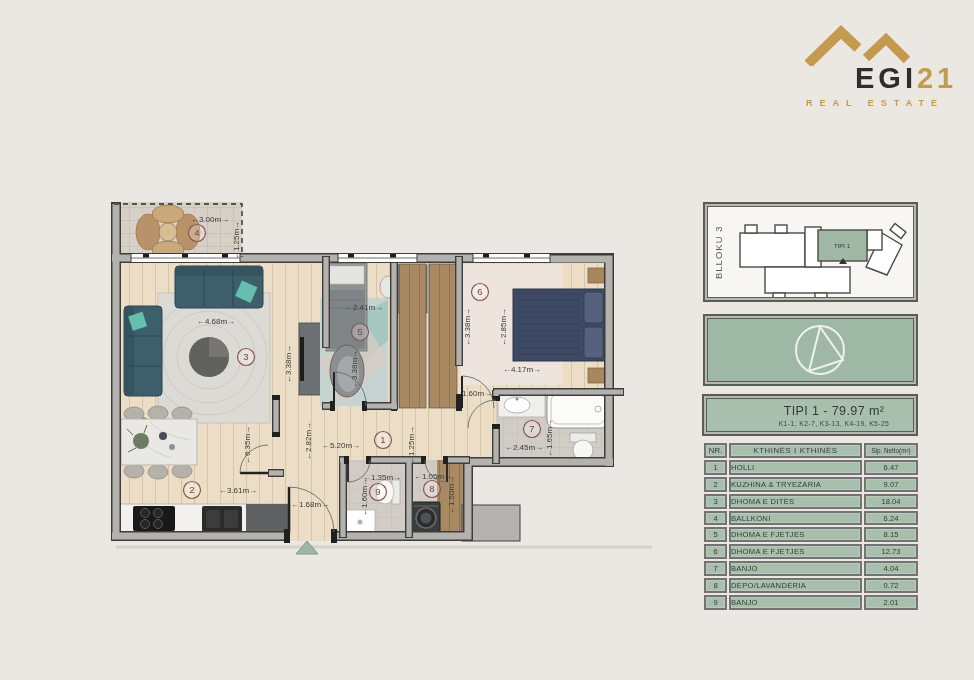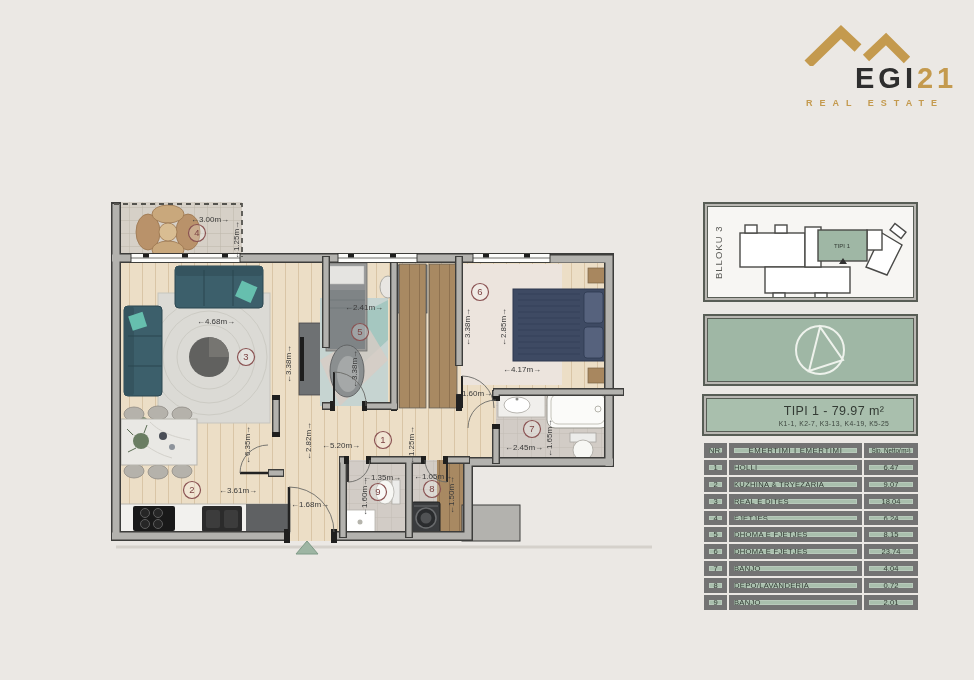--- a/index.html
+++ b/index.html
@@ -21,21 +21,21 @@
               writing-mode:vertical-rl;transform:rotate(180deg);font-size:9.5px;letter-spacing:1px;color:#5c5c58;}
   #compass-box{left:703px;top:314px;width:215px;height:72px;}
   #compass-box .inner{background:#9fb7a5;}
   #title-box{left:702px;top:394px;width:216px;height:42px;}
   #title-box .inner{background:#a9bfad;display:flex;flex-direction:column;align-items:center;justify-content:center;padding-left:48px;}
   .type-title{font-size:12.5px;color:#333b34;letter-spacing:.4px;}
   .type-sub{font-size:6.8px;color:#3c453e;margin-top:2px;letter-spacing:.4px;}
   
   #room-table{position:absolute;left:704px;top:443px;width:214px;}
   .trow{display:grid;grid-template-columns:23px 133px 1fr;gap:2px;margin-bottom:2px;height:14.9px;}
-  .cell{background:#a9bfad;border:5px solid #737373;box-shadow:inset 0 0 0 1px rgba(255,255,255,.18);
+  .cell{background:#a9bfad;border:2px solid #737373;box-shadow:inset 0 0 0 1px rgba(255,255,255,.18);
         display:flex;align-items:center;justify-content:center;font-size:7.6px;color:#333b34;overflow:hidden;}
   .cell.name{justify-content:flex-start;letter-spacing:.3px;}
   .trow.head .cell{font-size:7.8px;}
   .trow.head .cell.name{justify-content:center;padding-left:0;letter-spacing:.6px;}
   .trow.head .cell.area{font-size:6.3px;}
   
   .dim{font-size:8px;fill:#3a3a3a;text-anchor:middle;font-family:"Liberation Sans",sans-serif;}
   .rct{font-size:9.5px;fill:#7c4444;text-anchor:middle;font-family:"Liberation Sans",sans-serif;}
   .tipi-inset{font-size:6px;fill:#333b34;text-anchor:middle;font-family:"Liberation Sans",sans-serif;}
 </style>
@@ -411,52 +411,52 @@
   <div class="frame" id="title-box">
     <div class="inner">
       <div class="type-title">TIPI 1 - 79.97 m²</div>
       <div class="type-sub">K1-1, K2-7, K3-13, K4-19, K5-25</div>
     </div>
   </div>
 
   <div id="room-table">
     <div class="trow head">
       <div class="cell">NR.</div>
-      <div class="cell name">EMËRTIMI I EMËRTIMI</div>
+      <div class="cell name">KTHINËS I KTHINËS</div>
       <div class="cell area">Sip. Netto(m²)</div>
     </div>
     <div class="trow">
       <div class="cell">1</div>
       <div class="cell name">HOLLI</div>
       <div class="cell">6.47</div>
     </div>
     <div class="trow">
       <div class="cell">2</div>
       <div class="cell name">KUZHINA &amp; TRYEZARIA</div>
       <div class="cell">9.07</div>
     </div>
     <div class="trow">
       <div class="cell">3</div>
-      <div class="cell name">REAL E DITËS</div>
+      <div class="cell name">DHOMA E DITËS</div>
       <div class="cell">18.04</div>
     </div>
     <div class="trow">
       <div class="cell">4</div>
-      <div class="cell name">FJETJES</div>
+      <div class="cell name">BALLKONI</div>
       <div class="cell">6.24</div>
     </div>
     <div class="trow">
       <div class="cell">5</div>
       <div class="cell name">DHOMA E FJETJES</div>
       <div class="cell">8.15</div>
     </div>
     <div class="trow">
       <div class="cell">6</div>
       <div class="cell name">DHOMA E FJETJES</div>
-      <div class="cell">23.74</div>
+      <div class="cell">12.73</div>
     </div>
     <div class="trow">
       <div class="cell">7</div>
       <div class="cell name">BANJO</div>
       <div class="cell">4.04</div>
     </div>
     <div class="trow">
       <div class="cell">8</div>
       <div class="cell name">DEPO/LAVANDERIA</div>
       <div class="cell">0.72</div>

